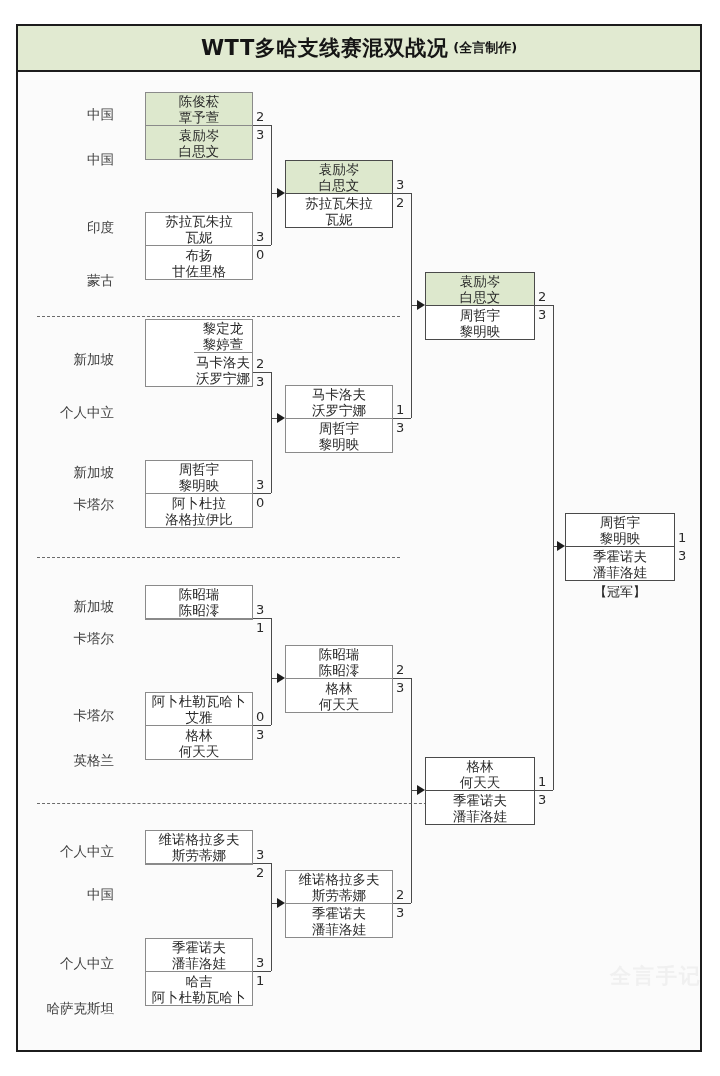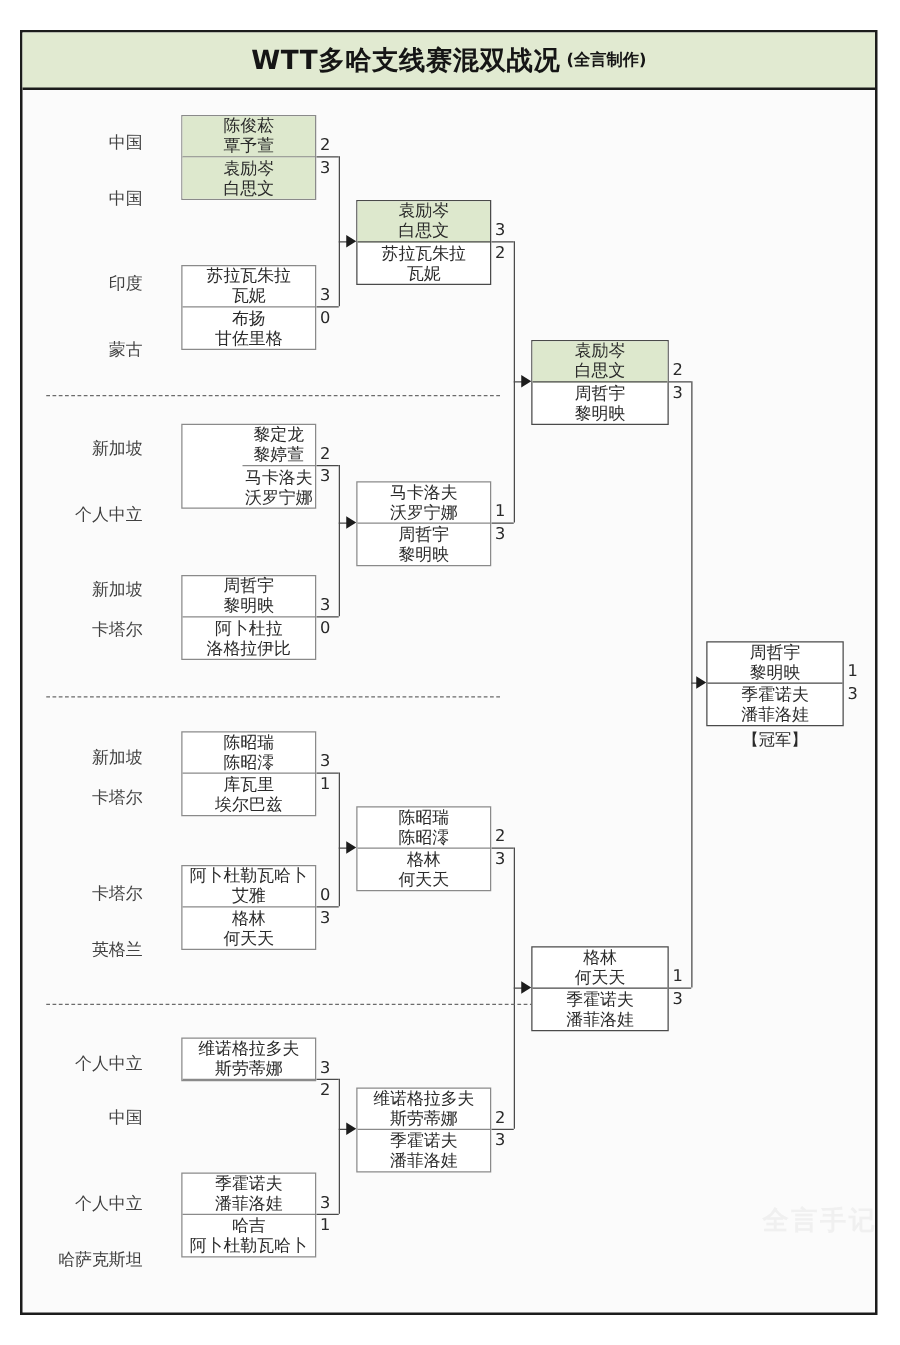--- a/index.html
+++ b/index.html
@@ -199,21 +199,21 @@
           <span class="ln">苏拉瓦朱拉</span>
           <span class="ln">瓦妮</span>
         </div>
         <div class="cell">
           <span class="ln">布扬</span>
           <span class="ln">甘佐里格</span>
         </div>
       </div>
       <div class="score" style="left: 256px; top: 230px;">3</div>
       <div class="score" style="left: 256px; top: 248px;">0</div>
-      <div class="box" style="left: 145px; top: 339px; width: 108px; padding-left: 48px;">
+      <div class="box" style="left: 145px; top: 319px; width: 108px; padding-left: 48px;">
         <div class="cell top">
           <span class="ln">黎定龙</span>
           <span class="ln">黎婷萱</span>
         </div>
         <div class="cell">
           <span class="ln">马卡洛夫</span>
           <span class="ln">沃罗宁娜</span>
         </div>
       </div>
       <div class="score" style="left: 256px; top: 357px;">2</div>
@@ -227,24 +227,20 @@
           <span class="ln">阿卜杜拉</span>
           <span class="ln">洛格拉伊比</span>
         </div>
       </div>
       <div class="score" style="left: 256px; top: 478px;">3</div>
       <div class="score" style="left: 256px; top: 496px;">0</div>
       <div class="box" style="left: 145px; top: 585px; width: 108px;">
         <div class="cell top">
           <span class="ln">陈昭瑞</span>
           <span class="ln">陈昭澪</span>
-        </div>
-        <div class="cell">
-          <span class="ln">库瓦里</span>
-          <span class="ln">埃尔巴兹</span>
         </div>
       </div>
       <div class="score" style="left: 256px; top: 603px;">3</div>
       <div class="score" style="left: 256px; top: 621px;">1</div>
       <div class="box" style="left: 145px; top: 692px; width: 108px;">
         <div class="cell top">
           <span class="ln">阿卜杜勒瓦哈卜</span>
           <span class="ln">艾雅</span>
         </div>
         <div class="cell">

